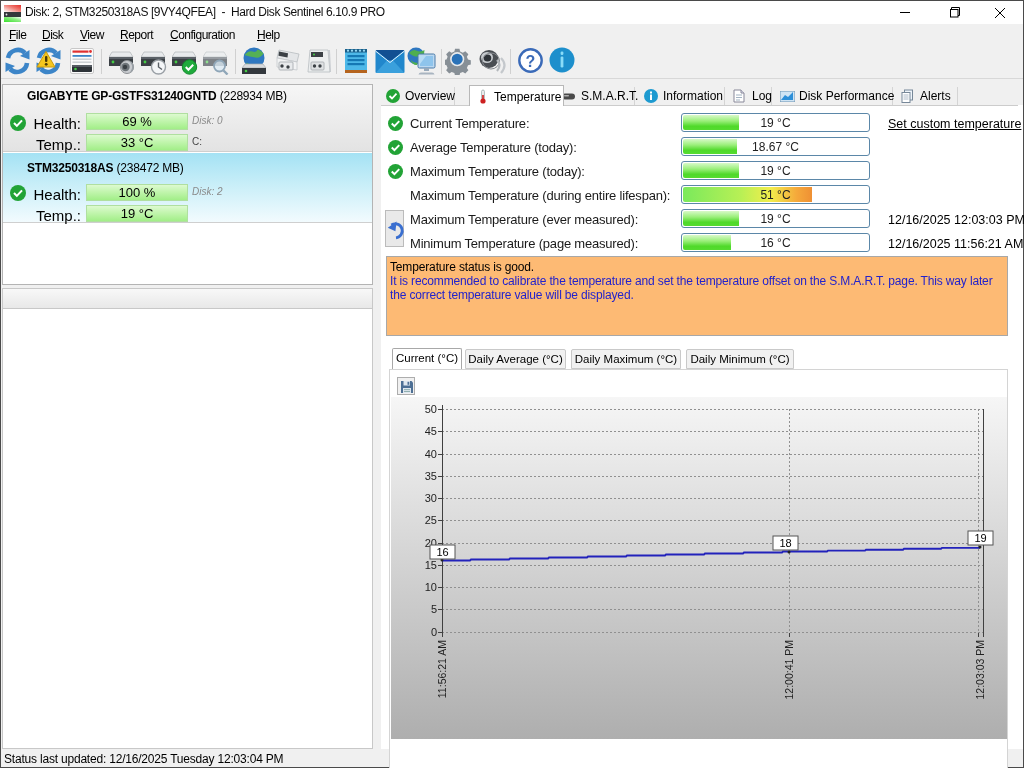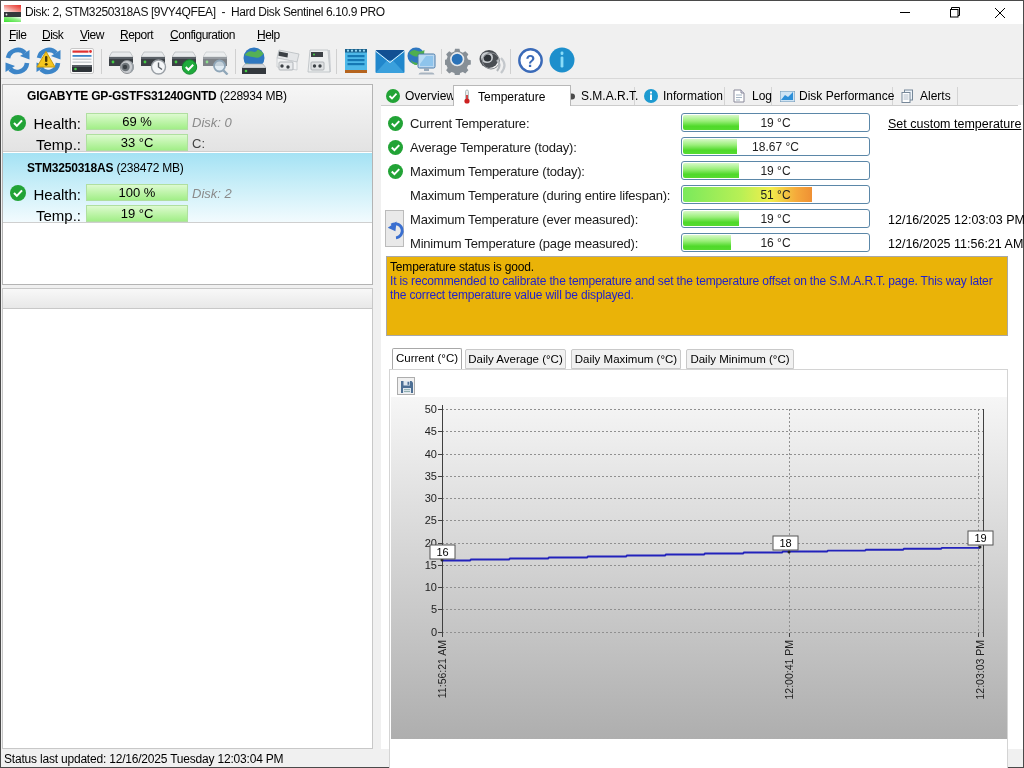--- a/index.html
+++ b/index.html
@@ -20,37 +20,37 @@
 .tsep { position:absolute; top:5px; width:1px; height:25px; background:#d0d0d0; }
 .ticon { position:absolute; top:4px; }
 
 #leftpanel { position:absolute; left:2px; top:84px; width:371px; height:201px; background:#fff; border:1px solid #b4b4b4; }
 #disk1 { position:absolute; left:0; top:0; width:369px; height:67px; background:linear-gradient(#f6f6f6,#e3e3e3); border-bottom:1px solid #cfcfcf; }
 #disk2 { position:absolute; left:0; top:68px; width:369px; height:70px; background:linear-gradient(#a4e2f4 0%,#c8eef8 45%,#f2fbfe 100%); border-bottom:1px solid #cfcfcf; }
 .dtitle { position:absolute; left:24px; font-size:12px; letter-spacing:-0.2px; }
 .drow { position:absolute; font-size:13px; }
 .dlabel { position:absolute; text-align:right; width:74px; left:4px; top:2px; font-size:15px; }
 .sbar { position:absolute; left:83px; top:0; width:102px; height:17px; background:linear-gradient(#ddfad0 0%,#c2f5ae 45%,#a2ee88 100%); border:1px solid #b0dfa0; text-align:center; font-size:13px; line-height:16px; }
-.dinfo { position:absolute; left:189px; top:2px; color:#8a8a8a; font-style:italic; font-size:13px; }
+.dinfo { position:absolute; left:189px; top:2px; color:#8a8a8a; font-style:italic; font-size:10px; }
 #grayband { position:absolute; left:2px; top:288px; width:371px; height:21px; background:linear-gradient(#f8f8f8,#e8e8e8); border:1px solid #c8c8c8; }
 #leftwhite { position:absolute; left:2px; top:309px; width:371px; height:440px; background:#fff; border:1px solid #c8c8c8; border-top:none; }
 
 #statusbar { position:absolute; left:1px; top:750px; width:1022px; height:17px; background:#f0f0f0; font-size:12px; letter-spacing:-0.2px;border-radius:8px; }
 
 #tabs { position:absolute; left:381px; top:85px; width:637px; height:20px; }
 .tab { position:absolute; top:2px; height:18px; background:#f0f0f0; border-right:1px solid #d4d4d4; font-size:12px; padding:2px 6px 0 24px; white-space:nowrap; }
 .tab.sel { top:0; height:21px; background:#fff; border:1px solid #b8b8b8; border-bottom:none; z-index:2; padding-top:4px; }
 #rcontent { position:absolute; left:381px; top:105px; width:637px; height:644px; background:#fff; }
 .trow { position:absolute; left:0; height:24px; width:637px; }
 .tlabel { position:absolute; left:29px; top:3px; font-size:13px; letter-spacing:-0.2px; color:#1a1a1a; }
 .tbar { position:absolute; left:300px; width:189px; height:19px; border:1px solid #5b87a8; border-radius:3px; background:#fff; }
 .tfill { position:absolute; left:1px; top:1px; bottom:1px; border-radius:2px 0 0 2px; background:linear-gradient(#d8f9c8 0%,#9aef7a 40%,#4fd92a 75%,#55dc30 100%); }
 .tval { position:absolute; width:100%; text-align:center; top:2px; font-size:12px; color:#222; }
 .tdate { position:absolute; left:507px; top:4px; font-size:12.5px; white-space:nowrap; }
-#msgbox { position:absolute; left:5px; top:151px; width:622px; height:80px; border:1px solid #a8a8a8; background:#eab308; font-size:12px; letter-spacing:-0.15px; padding:3px 3px; line-height:14px; }
+#msgbox { position:absolute; left:5px; top:151px; width:622px; height:80px; border:1px solid #a8a8a8; background:#fdba74; font-size:12px; letter-spacing:-0.15px; padding:3px 3px; line-height:14px; }
 
 .ctab { position:absolute; top:244px; height:20px; background:#f1f1f1; border:1px solid #c9c9c9; font-size:11.5px; padding-top:3px; text-align:center; white-space:nowrap; border-radius:2px 2px 0 0; }
 .ctab.sel { background:#fff; border:1px solid #a8a8a8; border-bottom:none; height:21px; top:243px; z-index:3; }
 #chartpanel { position:absolute; left:8px; top:264px; width:619px; height:448px; background:#fff; border:1px solid #d4d4d4;padding-left:20px; }
 #savebtn { position:absolute; left:7px; top:7px; width:18px; height:18px; background:#f0f0f0; border:1px solid #adadad; }
 #chartbg { position:absolute; left:1px; top:27px; width:616px; height:342px; background:linear-gradient(#f6f6f6,#aeaeae); }
 </style>
 </head>
 <body>
 <div id="frame"></div>
@@ -276,21 +276,21 @@
 <div id="statusbar">
     <span style="position:absolute;left:3px;top:2px;">Status last updated: 12/16/2025 Tuesday 12:03:04 PM</span>
   </div>
 <div id="tabs">
   <div class="tab" style="left:0;width:74px;">
     <svg style="position:absolute;left:5px;top:2px;" width="14" height="14" viewBox="0 0 14 14">
         <circle cx="7" cy="7" r="7" fill="#22a336"></circle>
         <path d="M3.5 7 l2.5 2.5 l4.5 -4.8" stroke="#fff" stroke-width="1.8" fill="none"></path>
       </svg>
     Overview</div>
-  <div class="tab sel" style="left:72px;width:118px;">
+  <div class="tab sel" style="left:88px;width:95px;">
     <svg style="position:absolute;left:7px;top:3px;" width="12" height="15" viewBox="0 0 12 15">
         <rect x="4.6" y="1" width="2.8" height="10" rx="1.4" fill="#f0f0f0" stroke="#9aa" stroke-width="0.8"></rect>
         <circle cx="6" cy="12" r="2.6" fill="#cc2020"></circle>
         <rect x="5.2" y="6" width="1.6" height="6" fill="#cc2020"></rect>
       </svg>
     Temperature</div>
   <div class="tab" style="left:176px;width:78px;">
     <svg style="position:absolute;left:5px;top:6px;" width="13" height="8" viewBox="0 0 13 8">
         <rect x="0" y="0.5" width="13" height="6" rx="3" fill="#4a4a4a"></rect>
         <rect x="2" y="2" width="5" height="1.5" rx="0.7" fill="#b0b0b0"></rect>

